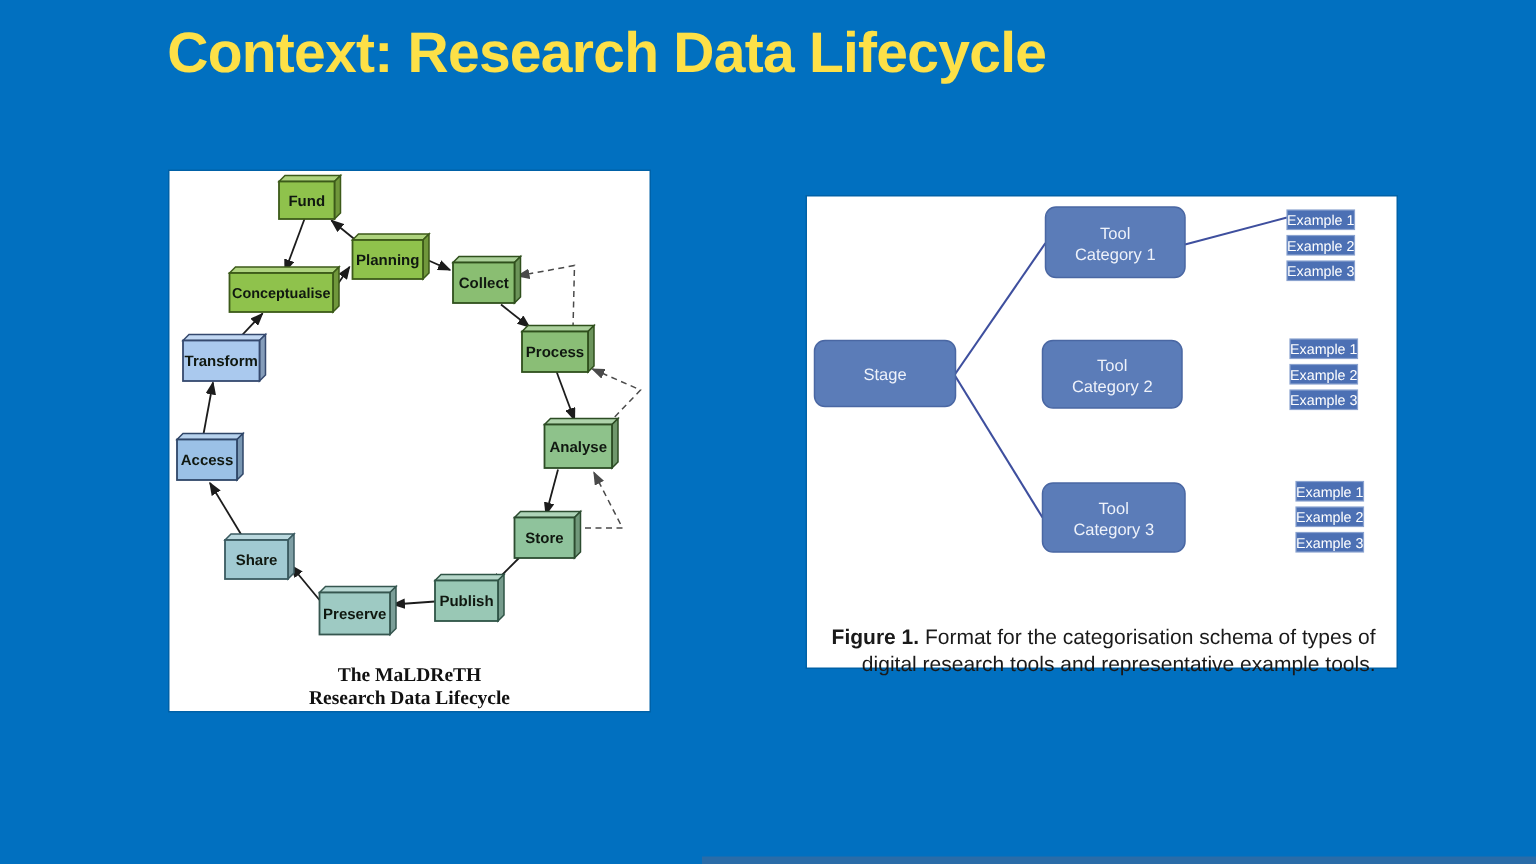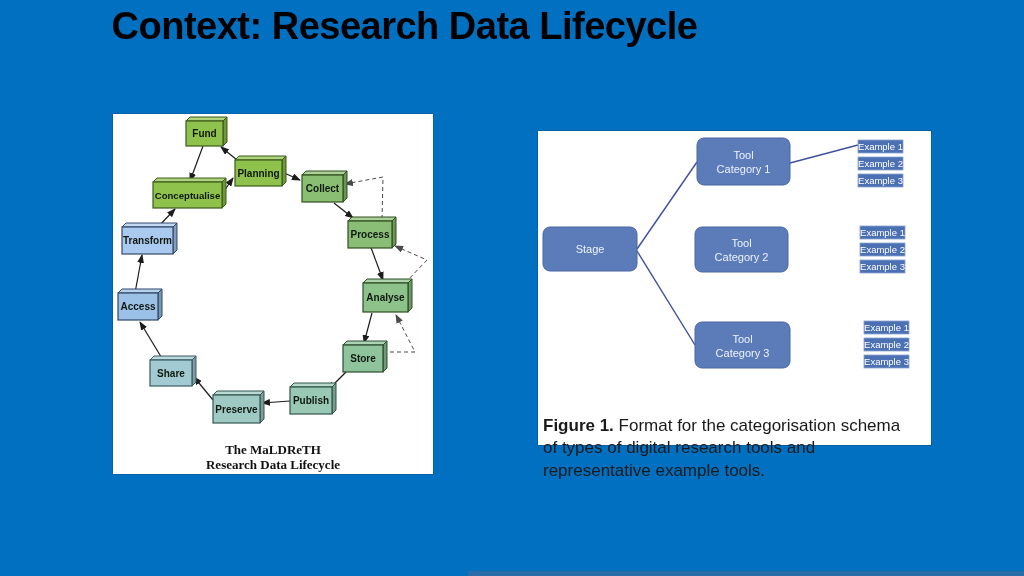--- a/index.html
+++ b/index.html
@@ -2,36 +2,36 @@
 <html><head>
 <meta charset="utf-8">
 <style>
   html,body{margin:0;padding:0;}
   body{
     width:1024px;height:576px;overflow:hidden;position:relative;
     font-family:"Liberation Sans",sans-serif;
     background:#0170c0;
   }
   .slide-title{
-    position:absolute;top:4px;left:0;width:809px;
-    text-align:center;color:#000000;font-size:38px;font-weight:700;
+    position:absolute;top:14px;left:0;width:809px;
+    text-align:center;color:#fde047;font-size:38px;font-weight:700;
     letter-spacing:-0.5px;line-height:1.2;
   }
   .panel{
     position:absolute;background:#ffffff;
     box-shadow:0 0 0 1px rgba(0,0,0,0.13);
   }
   #lifecycle-panel{left:113px;top:114px;width:320px;height:360px;font-weight:bold;}
   #schema-panel{left:538px;top:131px;width:393px;height:314px;}
   svg{display:block;}
   svg text{font-family:"Liberation Sans",sans-serif;}
   .life-caption{font-family:"Liberation Serif",serif;}
   .schema-caption{
     position:absolute;left:5px;right:14px;top:284px;
-    text-align:left;color:#1a1a1a;font-size:17px;line-height:1.32;
+    text-align:right;color:#1a1a1a;font-size:14px;line-height:1.32;
   }
   .footer-bar{
     position:absolute;left:468px;top:571px;width:556px;height:5px;
     background:#2a6ca8;
   }
 </style>
 </head>
 <body>
 
 <div class="slide-title">Context: Research Data Lifecycle</div>

